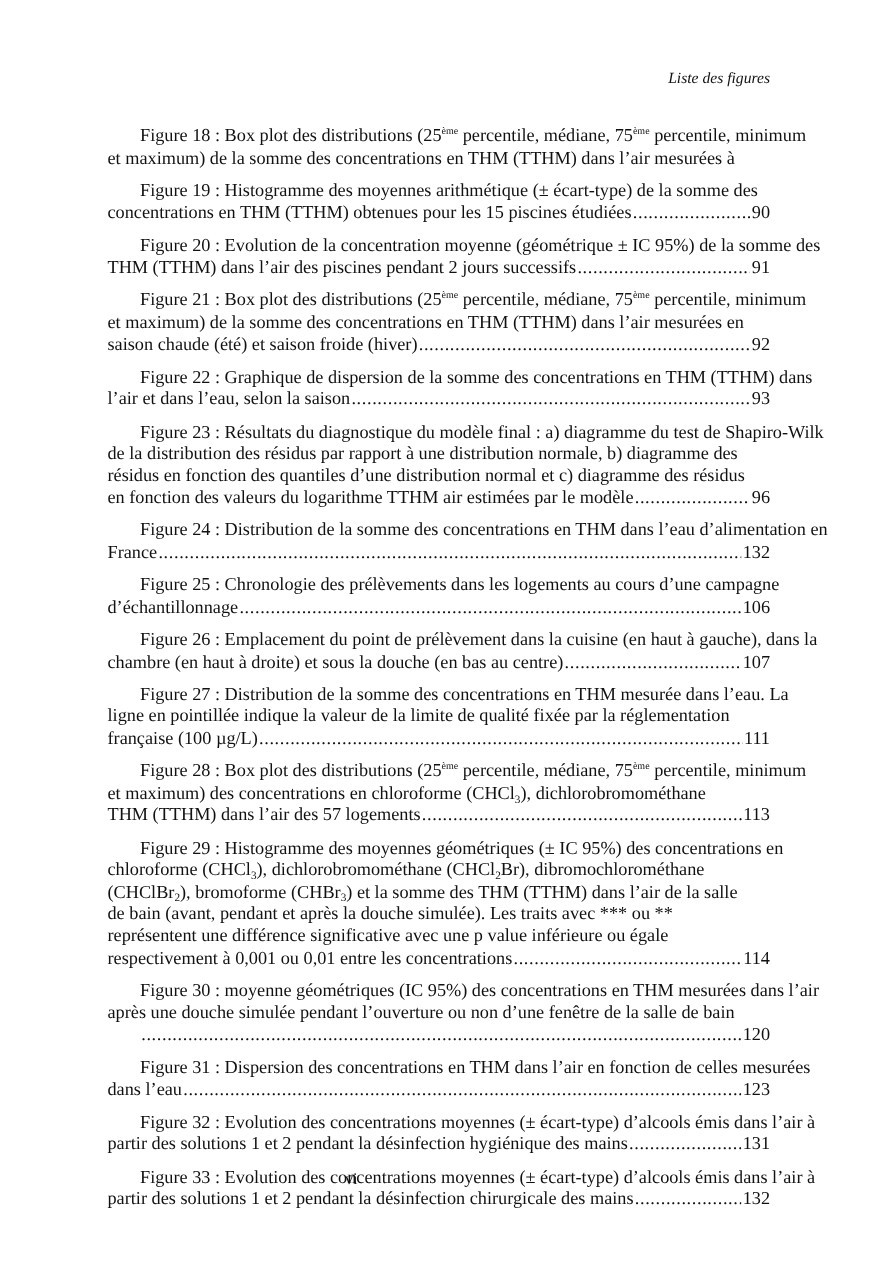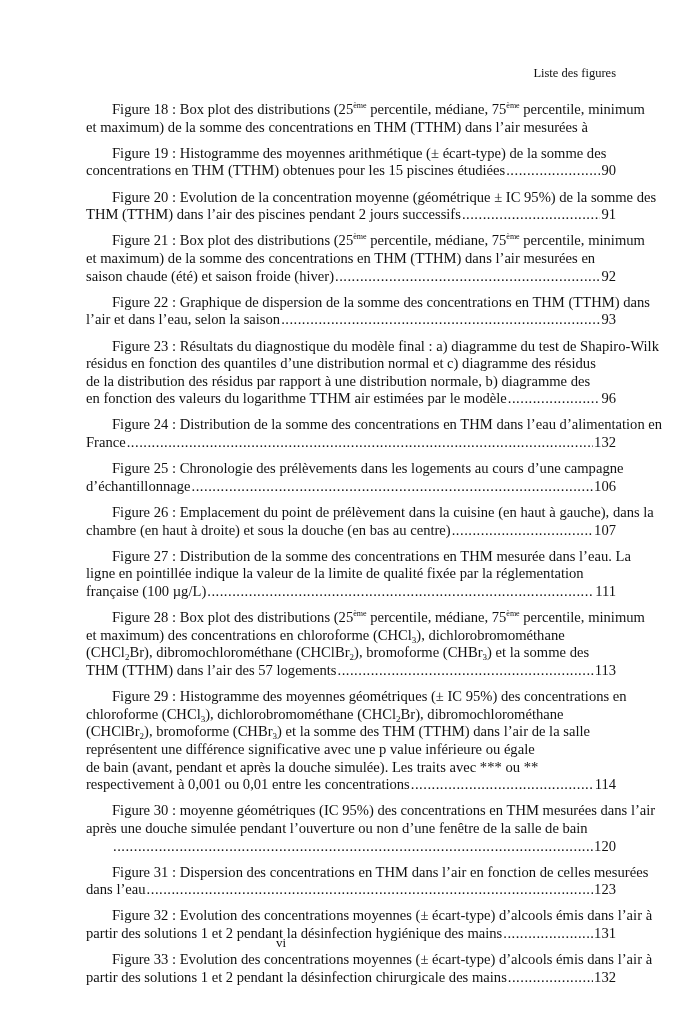--- a/index.html
+++ b/index.html
@@ -10,23 +10,24 @@
     body {
       width: 700px;
       height: 1028px;
       position: relative;
       font-family: "Liberation Serif", "DejaVu Serif", serif;
       color: #111111;
       overflow: hidden;
     }
     .running-header {
       position: absolute;
-      top: 66px;
+      top: 55px;
       right: 84px;
       font-size: 12.5px;
+      font-style: italic;
       color: #111;
     }
     .toc {
       position: absolute;
       top: 101px;
       left: 86px;
       width: 530px;
     }
     .entry {
       font-size: 14.6px;
@@ -116,22 +117,22 @@
       <div class="entry">
         <span class="line first-line">Figure 22 : Graphique de dispersion de la somme des concentrations en THM (TTHM) dans</span>
         <span class="last">
           <span class="txt">l’air et dans l’eau, selon la saison</span>
           <span class="leader"></span>
           <span class="pg">93</span>
         </span>
       </div>
       <div class="entry">
         <span class="line first-line">Figure 23 : Résultats du diagnostique du modèle final : a) diagramme du test de Shapiro-Wilk</span>
+        <span class="line">de la distribution des résidus par rapport à une distribution normale, b) diagramme des</span>
         <span class="line">résidus en fonction des quantiles d’une distribution normal et c) diagramme des résidus</span>
-        <span class="line">de la distribution des résidus par rapport à une distribution normale, b) diagramme des</span>
         <span class="last">
           <span class="txt">en fonction des valeurs du logarithme TTHM air estimées par le modèle </span>
           <span class="leader"></span>
           <span class="pg">96</span>
         </span>
       </div>
       <div class="entry">
         <span class="line first-line">Figure 24 : Distribution de la somme des concentrations en THM dans l’eau d’alimentation en</span>
         <span class="last">
           <span class="txt">France</span>
@@ -160,33 +161,32 @@
         <span class="line">ligne en pointillée indique la valeur de la limite de qualité fixée par la réglementation</span>
         <span class="last">
           <span class="txt">française (100 µg/L)</span>
           <span class="leader"></span>
           <span class="pg">111</span>
         </span>
       </div>
       <div class="entry">
         <span class="line first-line">Figure 28 : Box plot des distributions (25<sup>ème</sup> percentile, médiane, 75<sup>ème</sup> percentile, minimum</span>
         <span class="line">et maximum) des concentrations en chloroforme (CHCl<sub>3</sub>), dichlorobromométhane</span>
-        <span class="line">(CHCl<sub>2</sub>Br), dibromochlorométhane (CHClBr<sub>2</sub>), bromoforme (CHBr<sub>3</sub>) et la somme des</span>
         <span class="last">
           <span class="txt">THM (TTHM) dans l’air des 57 logements </span>
           <span class="leader"></span>
           <span class="pg">113</span>
         </span>
       </div>
       <div class="entry">
         <span class="line first-line">Figure 29 : Histogramme des moyennes géométriques (± IC 95%) des concentrations en</span>
         <span class="line">chloroforme (CHCl<sub>3</sub>), dichlorobromométhane (CHCl<sub>2</sub>Br), dibromochlorométhane</span>
         <span class="line">(CHClBr<sub>2</sub>), bromoforme (CHBr<sub>3</sub>) et la somme des THM (TTHM) dans l’air de la salle</span>
+        <span class="line">de bain (avant, pendant et après la douche simulée). Les traits avec *** ou **</span>
         <span class="line">représentent une différence significative avec une p value inférieure ou égale</span>
-        <span class="line">de bain (avant, pendant et après la douche simulée). Les traits avec *** ou **</span>
         <span class="last">
           <span class="txt">respectivement à 0,001 ou 0,01 entre les concentrations</span>
           <span class="leader"></span>
           <span class="pg">114</span>
         </span>
       </div>
       <div class="entry">
         <span class="line first-line">Figure 30 : moyenne géométriques (IC 95%) des concentrations en THM mesurées dans l’air</span>
         <span class="line">après une douche simulée pendant l’ouverture ou non d’une fenêtre de la salle de bain</span>
         <span class="last">

